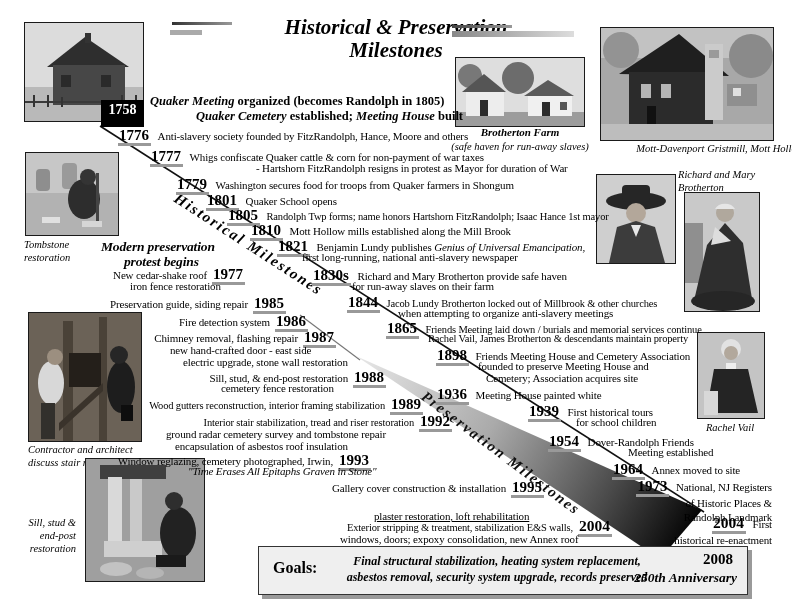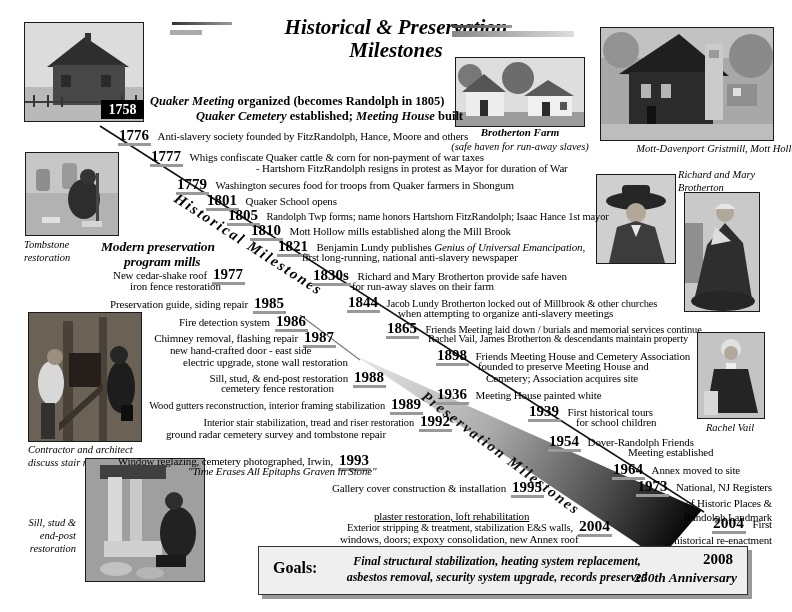--- a/index.html
+++ b/index.html
@@ -15,21 +15,21 @@
   .ms.tight{font-size:10.5px;}
   .ms.b13{font-size:12.5px;font-weight:bold;letter-spacing:0;}
   .yr{font-weight:bold;font-size:15px;letter-spacing:0;border-bottom:3px solid #999;padding:0 2px 0px 1px;}
   .yr-big{font-size:15.5px;}
   .tx{margin-left:4px;}
   .tx-r{margin-right:5px;}
   .it{font-style:italic;}
   .bi{font-weight:bold;font-style:italic;}
   .rt{text-align:right;}
   
-  .y1758{position:absolute;left:101px;top:100px;width:43px;height:19px;background:#000;color:#fff;
+  .y1758{position:absolute;left:101px;top:100px;width:43px;height:27px;background:#000;color:#fff;
          font-weight:bold;font-size:14px;text-align:center;line-height:19px;}
   
   .diag{position:absolute;font-weight:bold;font-style:italic;font-size:15px;letter-spacing:2px;
         white-space:nowrap;transform-origin:left top;}
   #lbl-hist{left:180px;top:190px;transform:rotate(33deg);}
   #lbl-pres{left:428px;top:388px;transform:rotate(37deg);color:#101010;}
   
   .photo{position:absolute;border:1px solid #1a1a1a;background:#cfcfcf;overflow:hidden;}
   .cap{position:absolute;font-style:italic;font-size:10.5px;line-height:1.25;letter-spacing:0;}
   
@@ -330,21 +330,21 @@
 
   <div class="ms rt" style="right:20px;top:514px;">
     <div>
       <span class="yr yr-big">2004</span>
       <span class="tx">First</span>
     </div>
     <div style="margin-top:3px;">historical re-enactment</div>
   </div>
 
   <div class="ms bi" style="left:101px;top:240px;font-size:13.5px;">Modern preservation</div>
-  <div class="ms bi" style="left:124px;top:255px;font-size:13.5px;">program mills</div>
+  <div class="ms bi" style="left:124px;top:255px;font-size:13.5px;">protest begins</div>
 
   <div class="ms" style="right:547px;top:266px;">
     <span class="tx-r">New cedar-shake roof</span><span class="yr">1977</span>
   </div>
   <div class="ms" style="left:130px;top:280px;">iron fence restoration</div>
 
   <div class="ms" style="right:506px;top:295px;">
     <span class="tx-r">Preservation guide, siding repair</span><span class="yr">1985</span>
   </div>
 
@@ -364,20 +364,21 @@
   <div class="ms" style="left:221px;top:382px;">cemetery fence restoration</div>
 
   <div class="ms tight" style="right:369px;top:396px;">
     <span class="tx-r">Wood gutters reconstruction, interior framing stabilization</span><span class="yr">1989</span>
   </div>
 
   <div class="ms tight" style="right:340px;top:413px;">
     <span class="tx-r">Interior stair stabilization, tread and riser restoration</span><span class="yr">1992</span>
   </div>
   <div class="ms" style="left:166px;top:428px;">ground radar cemetery survey and tombstone repair</div>
+  <div class="ms" style="left:175px;top:440px;">encapsulation of asbestos roof insulation</div>
 
   <div class="ms" style="right:421px;top:452px;">
     <span class="tx-r">Window reglazing, cemetery photographed, Irwin,</span><span class="yr">1993</span>
   </div>
   <div class="ms it" style="left:188px;top:465px;">"Time Erases All Epitaphs Graven in Stone"</div>
 
   <div class="ms" style="right:248px;top:479px;">
     <span class="tx-r">Gallery cover construction &amp; installation</span><span class="yr">1995</span>
   </div>
 

